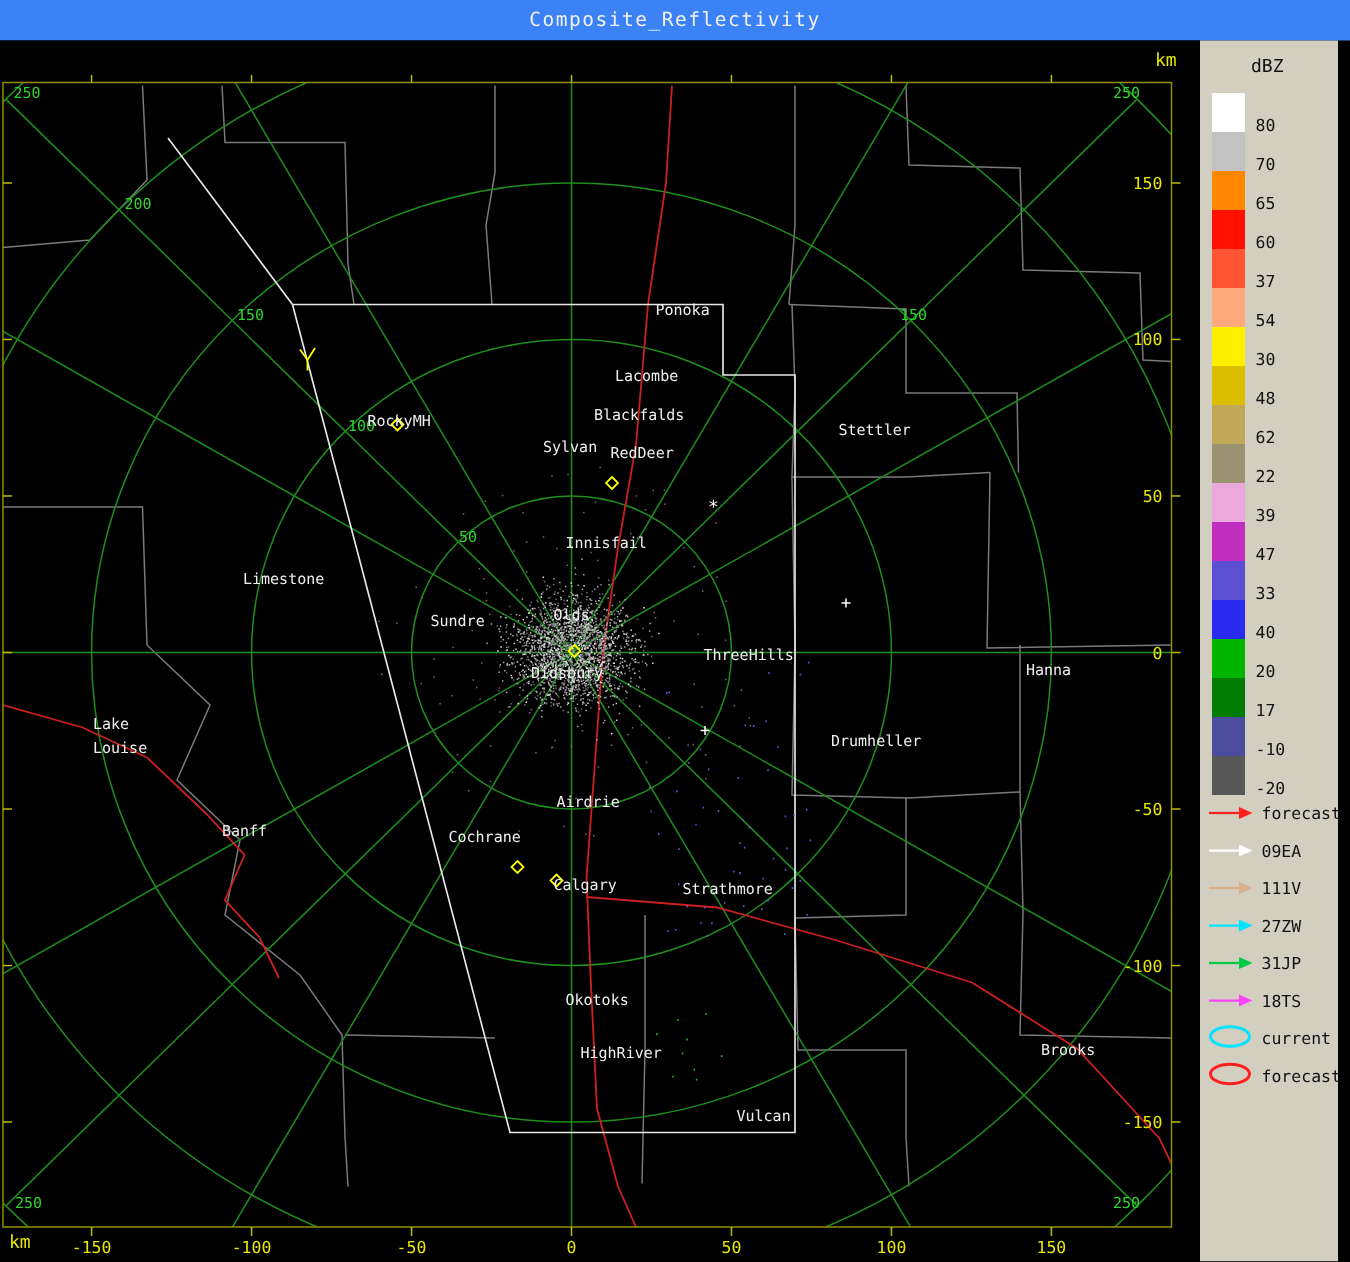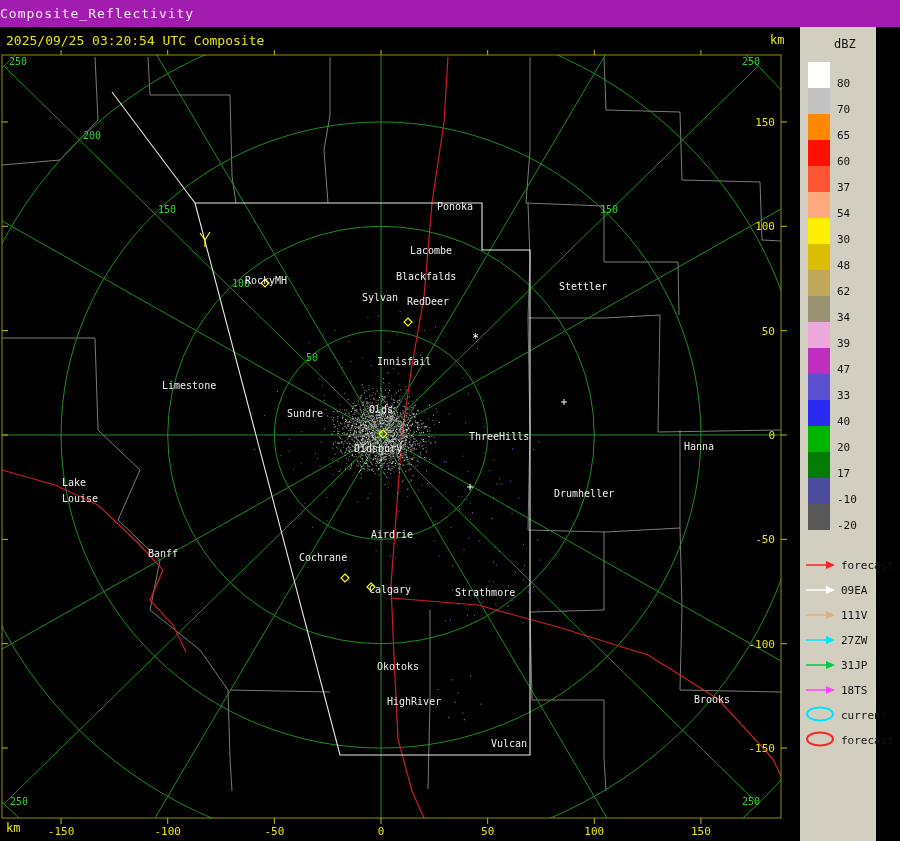--- a/index.html
+++ b/index.html
@@ -1,34 +1,34 @@
 <!DOCTYPE html>
 <html><head>
 <meta charset="utf-8">
 <style>
   html,body{margin:0;padding:0;background:#000;width:900px;height:841px;overflow:hidden;
     font-family:"DejaVu Sans Mono", monospace;}
   #app{position:relative;width:900px;height:841px;background:#000;}
-  #titlebar{position:absolute;left:0;top:0;width:900px;height:27px;background:#a21caf;
-    color:#f0f0f0;font-size:13px;line-height:27px;letter-spacing:1px;}
+  #titlebar{position:absolute;left:0;top:0;width:900px;height:27px;background:#3b82f6;
+    color:#f0f0f0;font-size:13px;line-height:27px;text-align:center;letter-spacing:1px;}
   #content{position:absolute;left:0;top:27px;width:900px;height:814px;}
   #map-region{position:absolute;left:0;top:0;width:800px;height:814px;background:#000;}
   #map-svg{position:absolute;left:0;top:0;}
   .yel{color:#e6e600;}
   #timestamp{position:absolute;left:6px;top:6px;font-size:13px;z-index:5;}
   #km-top{position:absolute;left:770px;top:6px;font-size:12px;z-index:5;}
   #km-bottom{position:absolute;left:6px;top:794px;font-size:12px;z-index:5;}
-  #panel{position:absolute;left:800px;top:0;width:76px;height:814px;background:#d2cfc0;
+  #panel{position:absolute;left:800px;top:0;width:92px;height:814px;background:#d2cfc0;
     color:#111;}
   #dbz-title{padding-top:10px;padding-left:34px;font-size:12px;height:17px;}
   #scale{margin-top:8px;}
   .scale-row{display:flex;align-items:center;height:26px;text-align:center;}
   .swatch{width:22px;height:26px;margin-left:8px;flex:0 0 22px;}
   .scale-label{margin-left:7px;font-size:11px;position:relative;top:8px;}
-  #legend{margin-top:23px;}
+  #legend{margin-top:0;}
   .legend-row{display:flex;align-items:center;height:25px;}
   .legend-glyph{margin-left:4px;flex:0 0 34px;}
   .legend-label{margin-left:3px;font-size:11px;}
 </style>
 </head>
 <body>
 
 <div id="app">
   <div id="titlebar">
     <span>Composite_Reflectivity</span>
@@ -171,21 +171,20 @@
           <line x1="781" y1="512.35" x2="787" y2="512.35" stroke="#bcbc00" stroke-width="1"></line>
           <line x1="2" y1="512.35" x2="8" y2="512.35" stroke="#bcbc00" stroke-width="1"></line>
           <text x="775" y="516.35" fill="#e6e600" font-size="11px" text-anchor="end">-50</text>
           <line x1="781" y1="616.7" x2="787" y2="616.7" stroke="#bcbc00" stroke-width="1"></line>
           <line x1="2" y1="616.7" x2="8" y2="616.7" stroke="#bcbc00" stroke-width="1"></line>
           <text x="775" y="620.7" fill="#e6e600" font-size="11px" text-anchor="end">-100</text>
           <line x1="781" y1="721.05" x2="787" y2="721.05" stroke="#bcbc00" stroke-width="1"></line>
           <line x1="2" y1="721.05" x2="8" y2="721.05" stroke="#bcbc00" stroke-width="1"></line>
           <text x="775" y="725.05" fill="#e6e600" font-size="11px" text-anchor="end">-150</text>
         </svg>
-      <span id="timestamp" class="yel">2025/09/25 03:20:54 UTC Composite</span>
       <span id="km-top" class="yel">km</span>
       <span id="km-bottom" class="yel">km</span>
     </div>
     <div id="panel">
       <div id="dbz-title">dBZ</div>
       <div id="scale">
           <div class="scale-row">
             <div class="swatch" style="background: rgb(255, 255, 255);"></div>
             <span class="scale-label">80</span>
           </div>
@@ -216,21 +215,21 @@
           <div class="scale-row">
             <div class="swatch" style="background: rgb(220, 190, 0);"></div>
             <span class="scale-label">48</span>
           </div>
           <div class="scale-row">
             <div class="swatch" style="background: rgb(192, 168, 88);"></div>
             <span class="scale-label">62</span>
           </div>
           <div class="scale-row">
             <div class="swatch" style="background: rgb(154, 146, 112);"></div>
-            <span class="scale-label">34</span>
+            <span class="scale-label">22</span>
           </div>
           <div class="scale-row">
             <div class="swatch" style="background: rgb(236, 168, 218);"></div>
             <span class="scale-label">39</span>
           </div>
           <div class="scale-row">
             <div class="swatch" style="background: rgb(192, 46, 192);"></div>
             <span class="scale-label">47</span>
           </div>
           <div class="scale-row">

